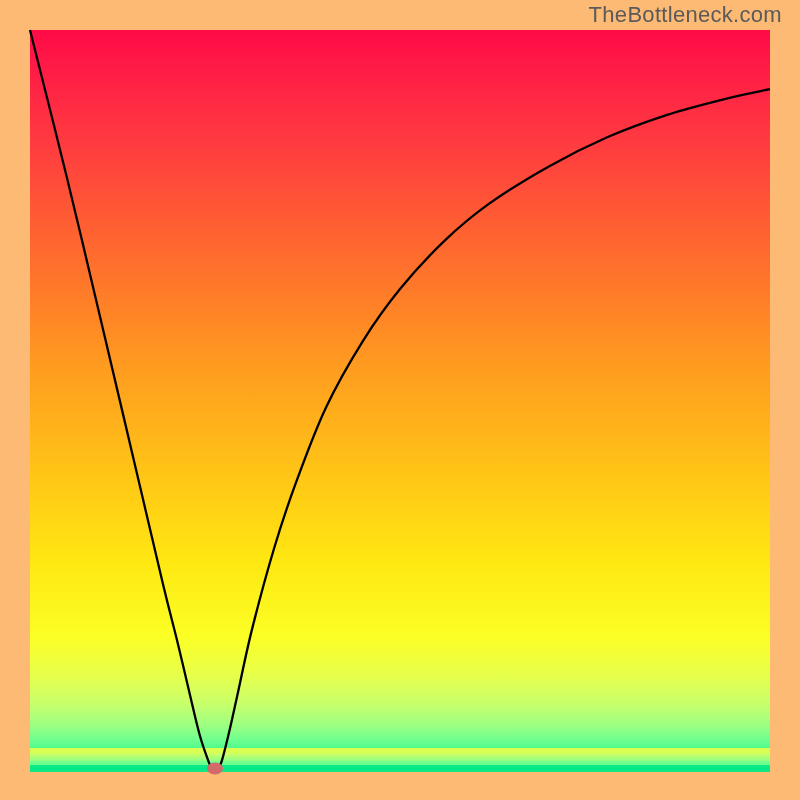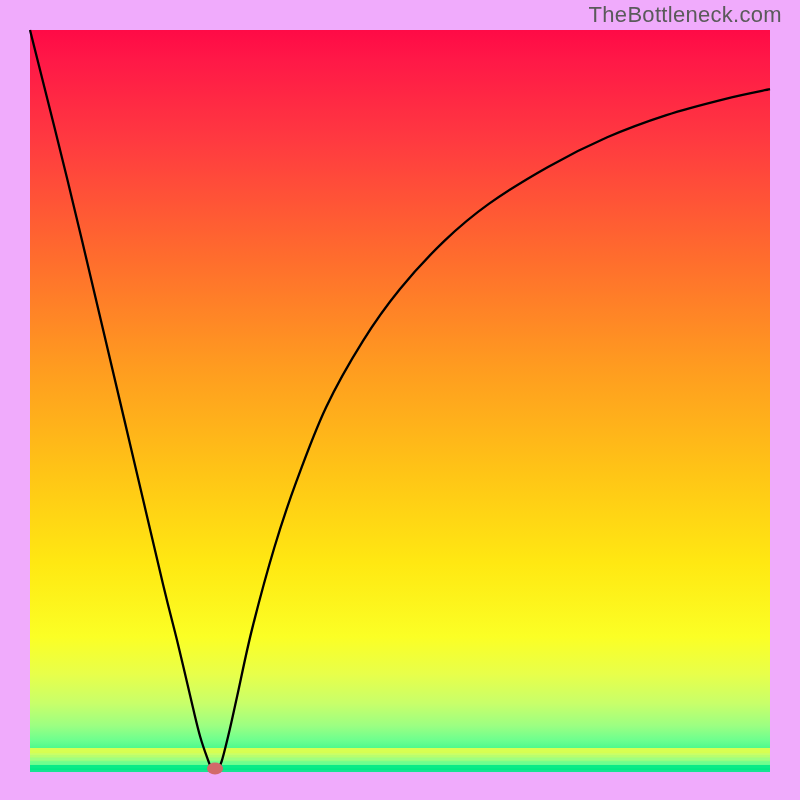--- a/index.html
+++ b/index.html
@@ -8,21 +8,21 @@
     width: 800px;
     height: 800px;
     background: #000;
     overflow: hidden;
     font-family: Arial, Helvetica, sans-serif;
   }
   .frame {
     position: relative;
     width: 800px;
     height: 800px;
-    background: #f0abfc;
+    background: #fdba74;
   }
   .plot-area {
     position: absolute;
     left: 30px;
     top: 30px;
     width: 740px;
     height: 740px;
     background: linear-gradient(
       to bottom,
       #ff0a46 0%,

